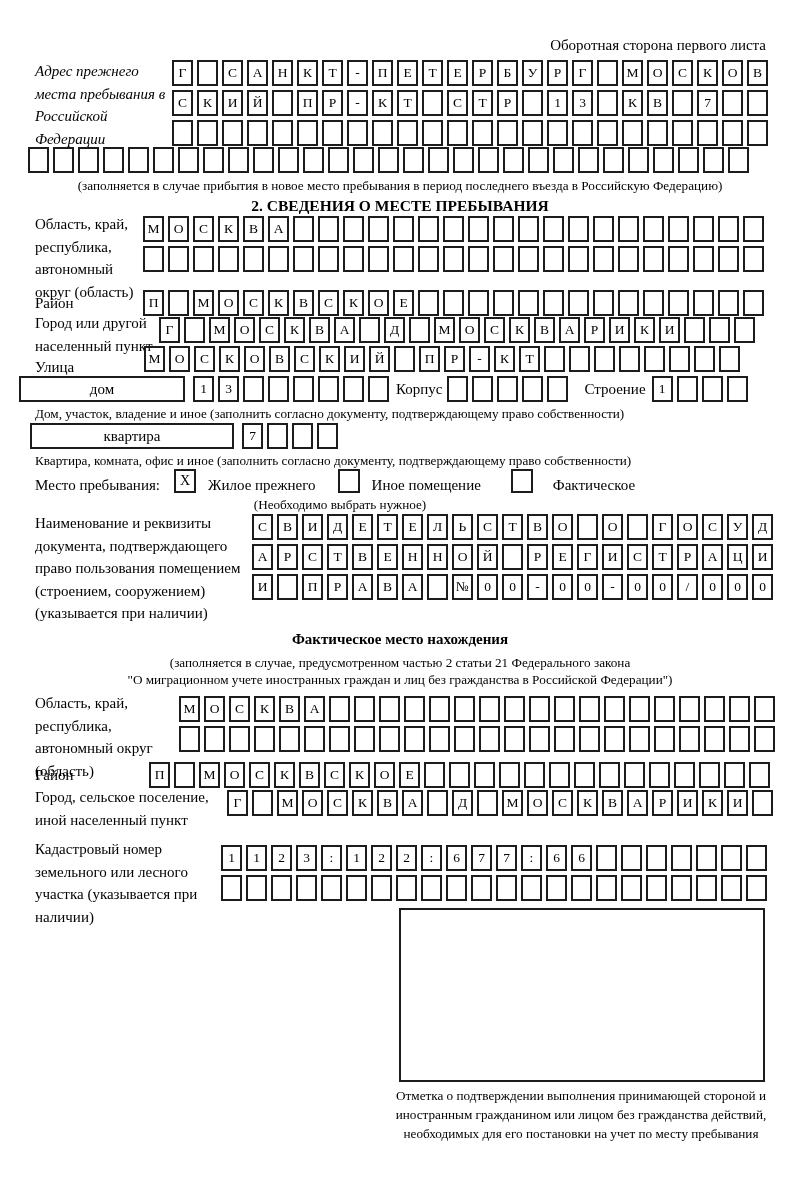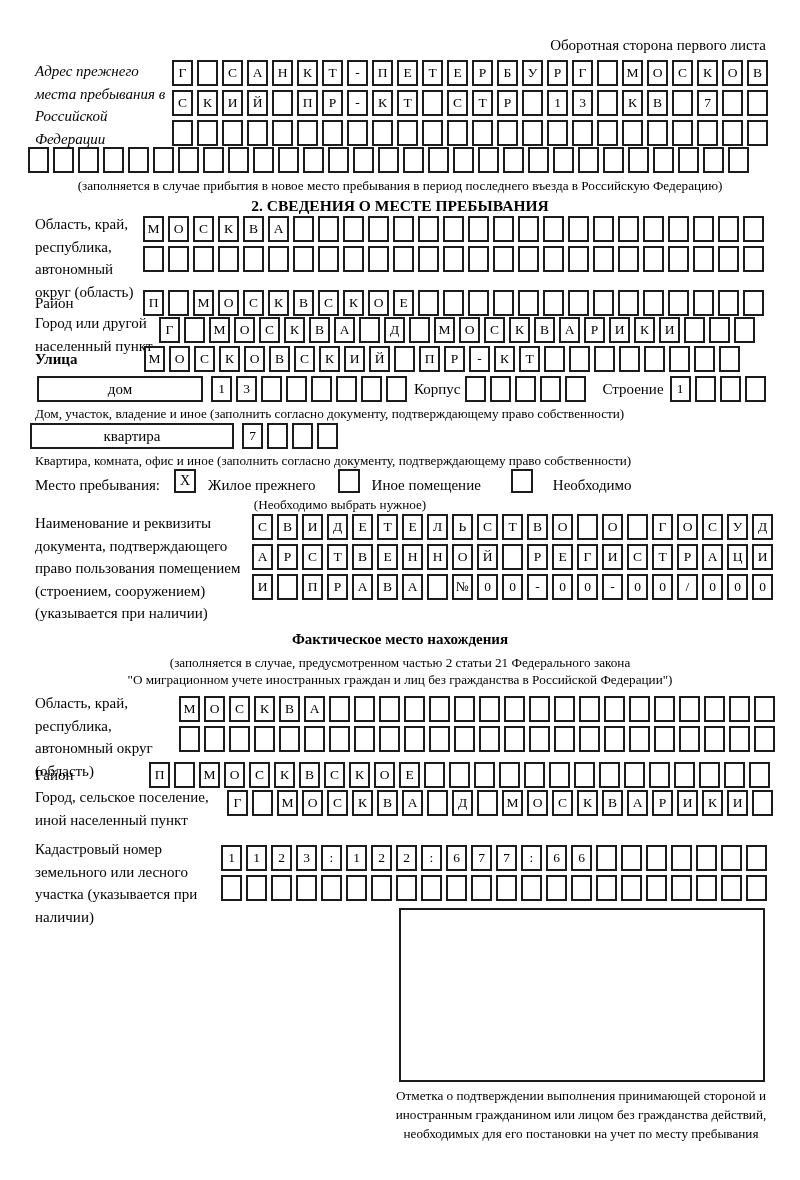--- a/index.html
+++ b/index.html
@@ -66,43 +66,43 @@
   <div class="abs lbl" style="left:35px; top:292px;">Район</div>
   <div class="abs" style="left:143px; top:290px;">
     <div class="cells-row"><span class="cell">П</span><span class="cell"></span><span class="cell">М</span><span class="cell">О</span><span class="cell">С</span><span class="cell">К</span><span class="cell">В</span><span class="cell">С</span><span class="cell">К</span><span class="cell">О</span><span class="cell">Е</span><span class="cell"></span><span class="cell"></span><span class="cell"></span><span class="cell"></span><span class="cell"></span><span class="cell"></span><span class="cell"></span><span class="cell"></span><span class="cell"></span><span class="cell"></span><span class="cell"></span><span class="cell"></span><span class="cell"></span><span class="cell"></span></div>
   </div>
 
   <div class="abs lbl" style="left:35px; top:312px; width:136px;">Город или другой населенный пункт</div>
   <div class="abs" style="left:159px; top:317px;">
     <div class="cells-row"><span class="cell">Г</span><span class="cell"></span><span class="cell">М</span><span class="cell">О</span><span class="cell">С</span><span class="cell">К</span><span class="cell">В</span><span class="cell">А</span><span class="cell"></span><span class="cell">Д</span><span class="cell"></span><span class="cell">М</span><span class="cell">О</span><span class="cell">С</span><span class="cell">К</span><span class="cell">В</span><span class="cell">А</span><span class="cell">Р</span><span class="cell">И</span><span class="cell">К</span><span class="cell">И</span><span class="cell"></span><span class="cell"></span><span class="cell"></span></div>
   </div>
 
-  <div class="abs lbl" style="left:35px; top:348px;font-weight:bold;">Улица</div>
+  <div class="abs lbl" style="left:35px; top:356px;">Улица</div>
   <div class="abs" style="left:144px; top:346px;">
     <div class="cells-row"><span class="cell">М</span><span class="cell">О</span><span class="cell">С</span><span class="cell">К</span><span class="cell">О</span><span class="cell">В</span><span class="cell">С</span><span class="cell">К</span><span class="cell">И</span><span class="cell">Й</span><span class="cell"></span><span class="cell">П</span><span class="cell">Р</span><span class="cell">-</span><span class="cell">К</span><span class="cell">Т</span><span class="cell"></span><span class="cell"></span><span class="cell"></span><span class="cell"></span><span class="cell"></span><span class="cell"></span><span class="cell"></span><span class="cell"></span></div>
   </div>
 
-  <div class="abs" style="left:30px; top:376px; white-space:nowrap;padding-left:7px;">
+  <div class="abs" style="left:12px; top:376px; white-space:nowrap;padding-left:7px;">
     <span class="bigbox" style="width:162px; margin-right:8px;">дом</span><span><span class="cell">1</span><span class="cell">3</span><span class="cell"></span><span class="cell"></span><span class="cell"></span><span class="cell"></span><span class="cell"></span><span class="cell"></span></span><span class="inline-lbl" style="margin:0 5px 0 3px;">Корпус</span><span><span class="cell"></span><span class="cell"></span><span class="cell"></span><span class="cell"></span><span class="cell"></span></span><span class="inline-lbl" style="margin:0 6px 0 12px;">Строение</span><span><span class="cell">1</span><span class="cell"></span><span class="cell"></span><span class="cell"></span></span>
   </div>
   <div class="abs note" style="left:35px; top:405px; width:760px;">Дом, участок, владение и иное (заполнить согласно документу, подтверждающему право собственности)</div>
 
   <div class="abs" style="left:30px; top:423px; white-space:nowrap;">
     <span class="bigbox" style="width:200px; margin-right:8px;">квартира</span><span><span class="cell">7</span><span class="cell"></span><span class="cell"></span><span class="cell"></span></span>
   </div>
   <div class="abs note" style="left:35px; top:452px; width:760px;">Квартира, комната, офис и иное (заполнить согласно документу, подтверждающему право собственности)</div>
 
   <div class="abs" style="left:35px; top:472px; white-space:nowrap; height:26px;">
     <span class="inline-lbl" style="margin-right:10px;">Место пребывания:</span>
     <span class="chk">X</span>
     <span class="inline-lbl" style="margin:0 18px 0 8px;">Жилое прежнего</span>
     <span class="chk"></span>
     <span class="inline-lbl" style="margin:0 26px 0 8px;">Иное помещение</span>
     <span class="chk"></span>
-    <span class="inline-lbl" style="margin:0 0 0 16px;">Необходимо</span>
+    <span class="inline-lbl" style="margin:0 0 0 16px;">Фактическое</span>
   </div>
   <div class="abs note center" style="left:0; top:496px; width:680px;">(Необходимо выбрать нужное)</div>
 
   <div class="abs lbl" style="left:35px; top:512px; width:212px;">Наименование и реквизиты документа, подтверждающего право пользования помещением (строением, сооружением) (указывается при наличии)</div>
   <div class="abs" style="left:252px; top:514px;">
     <div class="cells-row"><span class="cell">С</span><span class="cell">В</span><span class="cell">И</span><span class="cell">Д</span><span class="cell">Е</span><span class="cell">Т</span><span class="cell">Е</span><span class="cell">Л</span><span class="cell">Ь</span><span class="cell">С</span><span class="cell">Т</span><span class="cell">В</span><span class="cell">О</span><span class="cell"></span><span class="cell">О</span><span class="cell"></span><span class="cell">Г</span><span class="cell">О</span><span class="cell">С</span><span class="cell">У</span><span class="cell">Д</span></div>
     <div class="cells-row"><span class="cell">А</span><span class="cell">Р</span><span class="cell">С</span><span class="cell">Т</span><span class="cell">В</span><span class="cell">Е</span><span class="cell">Н</span><span class="cell">Н</span><span class="cell">О</span><span class="cell">Й</span><span class="cell"></span><span class="cell">Р</span><span class="cell">Е</span><span class="cell">Г</span><span class="cell">И</span><span class="cell">С</span><span class="cell">Т</span><span class="cell">Р</span><span class="cell">А</span><span class="cell">Ц</span><span class="cell">И</span></div>
     <div class="cells-row"><span class="cell">И</span><span class="cell"></span><span class="cell">П</span><span class="cell">Р</span><span class="cell">А</span><span class="cell">В</span><span class="cell">А</span><span class="cell"></span><span class="cell">№</span><span class="cell">0</span><span class="cell">0</span><span class="cell">-</span><span class="cell">0</span><span class="cell">0</span><span class="cell">-</span><span class="cell">0</span><span class="cell">0</span><span class="cell">/</span><span class="cell">0</span><span class="cell">0</span><span class="cell">0</span></div>
   </div>
 

